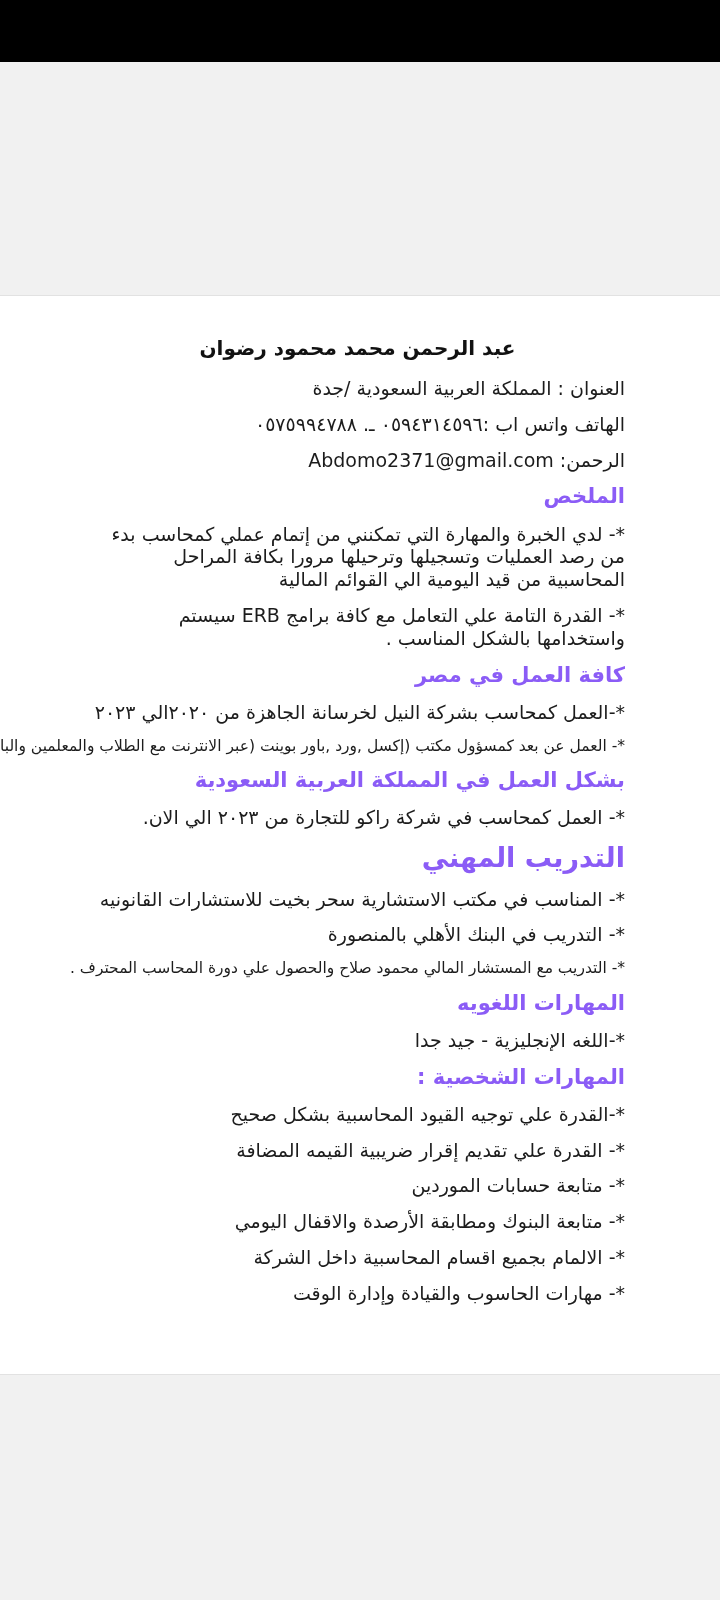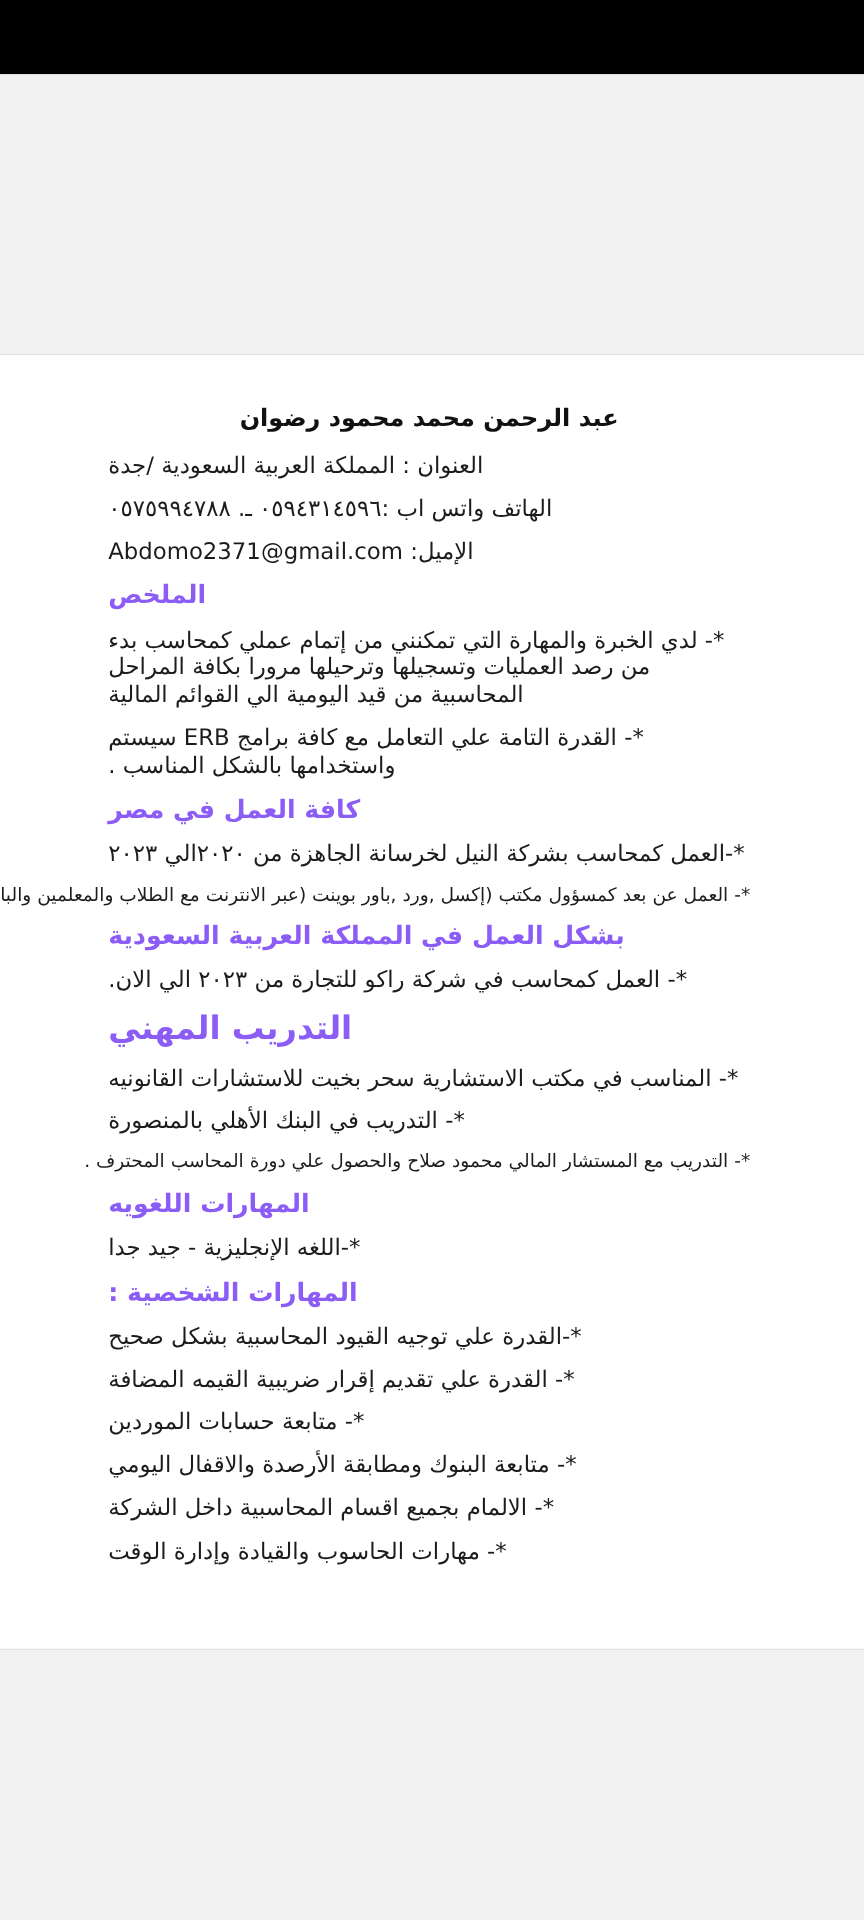--- a/index.html
+++ b/index.html
@@ -41,21 +41,21 @@
   }
   .name {
     text-align:center;
     font-weight:bold;
     font-size:20px;
     line-height:1.2;
     margin-bottom:17px;
     color:#111;
   }
   .line {
-    text-align:left;
+    text-align:right;
     line-height:1.2;
     margin-bottom:13px;
   }
   .contact { font-size:19px; }
   .h {
     font-weight:bold;
     font-size:21px;
     color:#8b5cf6;
     margin-top:2px;
   }
@@ -70,21 +70,21 @@
   <div class="top-bar"></div>
 
   <div class="viewer">
     <div class="gap-top"></div>
 
     <div class="page">
       <div class="name">عبد الرحمن محمد محمود رضوان</div>
 
       <div class="line contact">العنوان : المملكة العربية السعودية /جدة</div>
       <div class="line contact">الهاتف واتس اب :٠٥٩٤٣١٤٥٩٦ ـ. ٠٥٧٥٩٩٤٧٨٨</div>
-      <div class="line contact">الإميل: Abdomo2371@gmail.com</div>
+      <div class="line contact">الرحمن: Abdomo2371@gmail.com</div>
 
       <div class="line h">الملخص</div>
       <div class="line item">*- لدي الخبرة والمهارة التي تمكنني من إتمام عملي كمحاسب بدء من رصد العمليات وتسجيلها وترحيلها مرورا بكافة المراحل المحاسبية من قيد اليومية الي القوائم المالية</div>
       <div class="line item">*- القدرة التامة علي التعامل مع كافة برامج ERB سيستم واستخدامها بالشكل المناسب .</div>
 
       <div class="line h">كافة العمل في مصر</div>
       <div class="line item">*-العمل كمحاسب بشركة النيل لخرسانة الجاهزة من ٢٠٢٠الي ٢٠٢٣</div>
       <div class="line item small">*- العمل عن بعد كمسؤول مكتب (إكسل ,ورد ,باور بوينت (عبر الانترنت مع الطلاب والمعلمين والباحثين)</div>
 
       <div class="line h">بشكل العمل في المملكة العربية السعودية</div>

